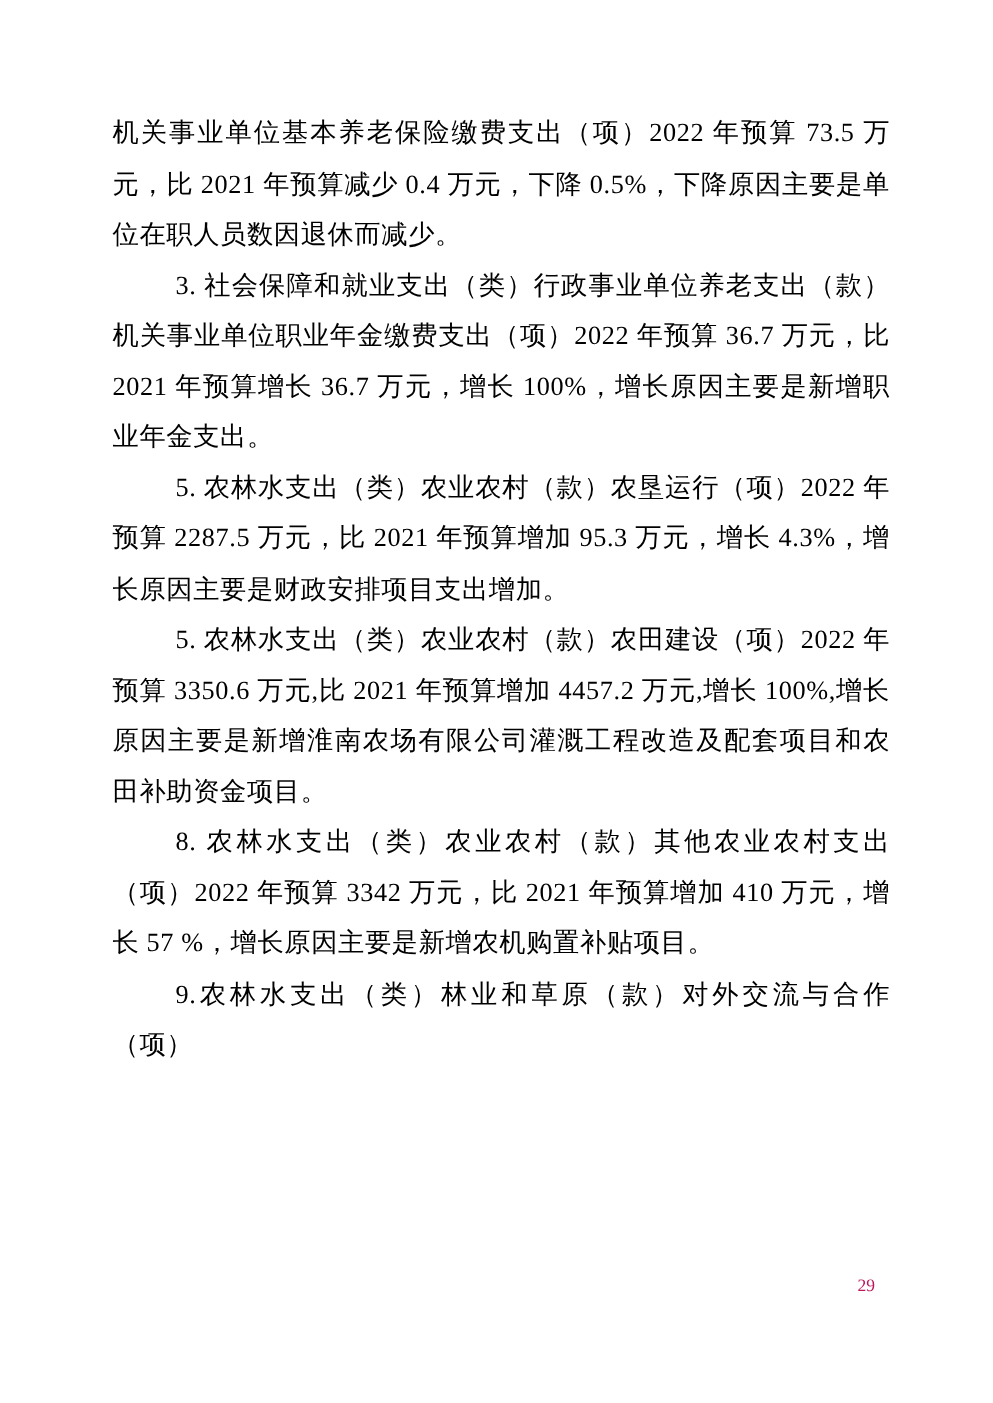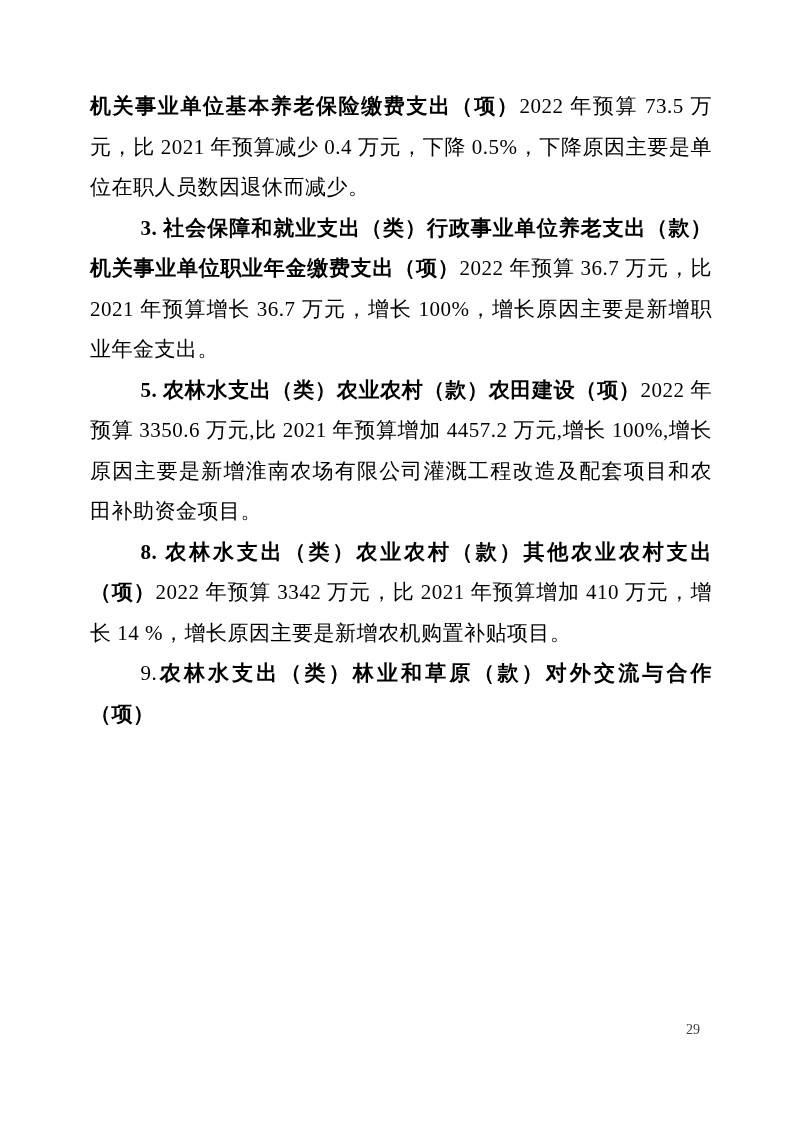--- a/index.html
+++ b/index.html
@@ -28,39 +28,40 @@
     letter-spacing: 0.5px;
   }
   .para {
     margin: 0;
     padding: 0;
   }
   .para.indent {
     text-indent: 2.4em;
   }
   .para b {
-    font-weight: bold;
+    font-weight: normal;
   }
   .para .prefix {
     font-weight: normal;
   }
   .page-number {
     position: absolute;
     right: 94px;
     top: 1022px;
     font-size: 14px;
-    color: #404040;
+    color: #be185d;
     letter-spacing: 0;
   }
 </style>
 </head>
 <body>
 
 <div class="page">
   <div class="content" id="document-content">
       <p class="para"><b>机关事业单位基本养老保险缴费支出（项）</b><span>2022 年预算 73.5 万元，比 2021 年预算减少 0.4 万元，下降 0.5%，下降原因主要是单位在职人员数因退休而减少。</span></p>
       <p class="para indent"><b>3. 社会保障和就业支出（类）行政事业单位养老支出（款）机关事业单位职业年金缴费支出（项）</b><span>2022 年预算 36.7 万元，比 2021 年预算增长 36.7 万元，增长 100%，增长原因主要是新增职业年金支出。</span></p>
+      <p class="para indent"><b>5. 农林水支出（类）农业农村（款）农垦运行（项）</b><span>2022 年预算 2287.5 万元，比 2021 年预算增加 95.3 万元，增长 4.3%，增长原因主要是财政安排项目支出增加。</span></p>
       <p class="para indent"><b>5. 农林水支出（类）农业农村（款）农田建设（项）</b><span>2022 年预算 3350.6 万元,比 2021 年预算增加 4457.2 万元,增长 100%,增长原因主要是新增淮南农场有限公司灌溉工程改造及配套项目和农田补助资金项目。</span></p>
-      <p class="para indent"><b>8. 农林水支出（类）农业农村（款）其他农业农村支出（项）</b><span>2022 年预算 3342 万元，比 2021 年预算增加 410 万元，增长 14 %，增长原因主要是新增农机购置补贴项目。</span></p>
+      <p class="para indent"><b>8. 农林水支出（类）农业农村（款）其他农业农村支出（项）</b><span>2022 年预算 3342 万元，比 2021 年预算增加 410 万元，增长 57 %，增长原因主要是新增农机购置补贴项目。</span></p>
       <p class="para indent"><span class="prefix">9.</span><b>农林水支出（类）林业和草原（款）对外交流与合作（项）</b></p>
     </div>
   <div class="page-number">29</div>
 </div>
 
 </body></html>

